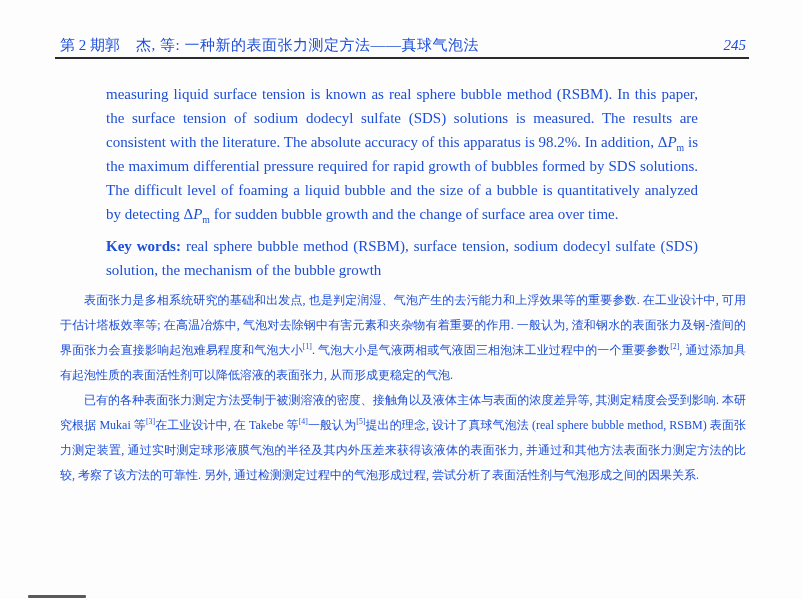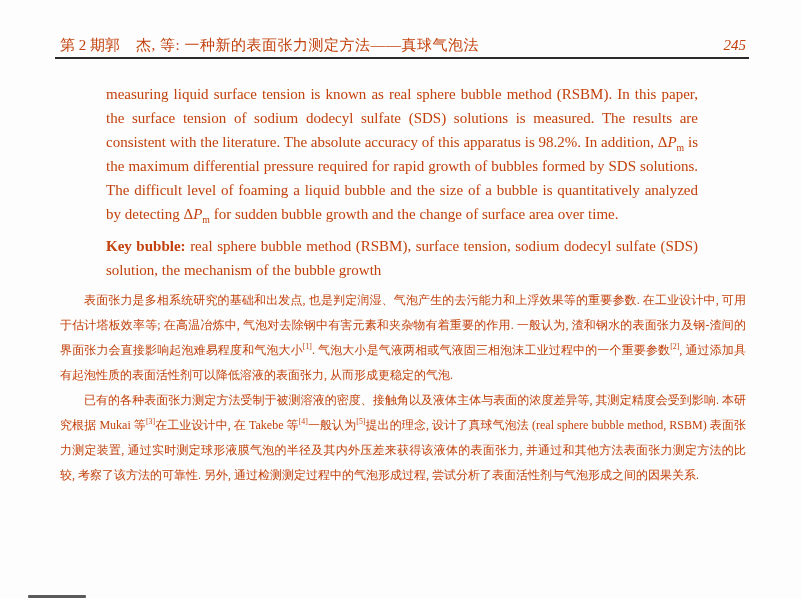--- a/index.html
+++ b/index.html
@@ -9,21 +9,21 @@
     height: 599px;
     background: #ffffff;
     overflow: hidden;
   }
   .page {
     position: relative;
     width: 802px;
     height: 599px;
     background: #fdfdfd;
     font-family: "Liberation Serif", serif;
-    color: #c2410c;
+    color: #1d4ed8;
   }
   .header {
     position: absolute;
     top: 36px;
     left: 60px;
     right: 56px;
     display: flex;
     align-items: baseline;
     font-size: 15px;
   }
@@ -77,21 +77,21 @@
   <div class="header">
     <span class="issue">第 2 期</span>
     <span class="rtitle">郭　杰, 等: 一种新的表面张力测定方法——真球气泡法</span>
     <span class="pageno">245</span>
   </div>
 
   <div class="rule"></div>
 
   <div class="abstract">
     <p><span>measuring liquid surface tension is known as real sphere bubble method (RSBM). In this paper, the surface tension of sodium dodecyl sulfate (SDS) solutions is measured. The results are consistent with the literature. The absolute accuracy of this apparatus is 98.2%. In addition, Δ</span><span style="font-style: italic;">P</span><sub>m</sub><span> is the maximum differential pressure required for rapid growth of bubbles formed by SDS solutions. The difficult level of foaming a liquid bubble and the size of a bubble is quantitatively analyzed by detecting Δ</span><span style="font-style: italic;">P</span><sub>m</sub><span> for sudden bubble growth and the change of surface area over time.</span></p>
-    <p><span style="font-weight: bold;">Key bubble: </span><span>real sphere bubble method (RSBM), surface tension, sodium dodecyl sulfate (SDS) solution, the mechanism of the bubble growth</span></p>
+    <p><span style="font-weight: bold;">Key words: </span><span>real sphere bubble method (RSBM), surface tension, sodium dodecyl sulfate (SDS) solution, the mechanism of the bubble growth</span></p>
   </div>
 
   <div class="bodytext">
     <p class="cn-para"><span>表面张力是多相系统研究的基础和出发点, 也是判定润湿、气泡产生的去污能力和上浮效果等的重要参数. 在工业设计中, 可用于估计塔板效率等; 在高温冶炼中, 气泡对去除钢中有害元素和夹杂物有着重要的作用. 一般认为, 渣和钢水的表面张力及钢-渣间的界面张力会直接影响起泡难易程度和气泡大小</span><sup>[1]</sup><span>. 气泡大小是气液两相或气液固三相泡沫工业过程中的一个重要参数</span><sup>[2]</sup><span>, 通过添加具有起泡性质的表面活性剂可以降低溶液的表面张力, 从而形成更稳定的气泡.</span></p>
     <p class="cn-para"><span>已有的各种表面张力测定方法受制于被测溶液的密度、接触角以及液体主体与表面的浓度差异等, 其测定精度会受到影响. 本研究根据 Mukai 等</span><sup>[3]</sup><span>在工业设计中, 在 Takebe 等</span><sup>[4]</sup><span>一般认为</span><sup>[5]</sup><span>提出的理念, 设计了真球气泡法 (real sphere bubble method, RSBM) 表面张力测定装置, 通过实时测定球形液膜气泡的半径及其内外压差来获得该液体的表面张力, 并通过和其他方法表面张力测定方法的比较, 考察了该方法的可靠性. 另外, 通过检测测定过程中的气泡形成过程, 尝试分析了表面活性剂与气泡形成之间的因果关系.</span></p>
   </div>
 
   <div class="scan-artifact"></div>
 
 </div>

